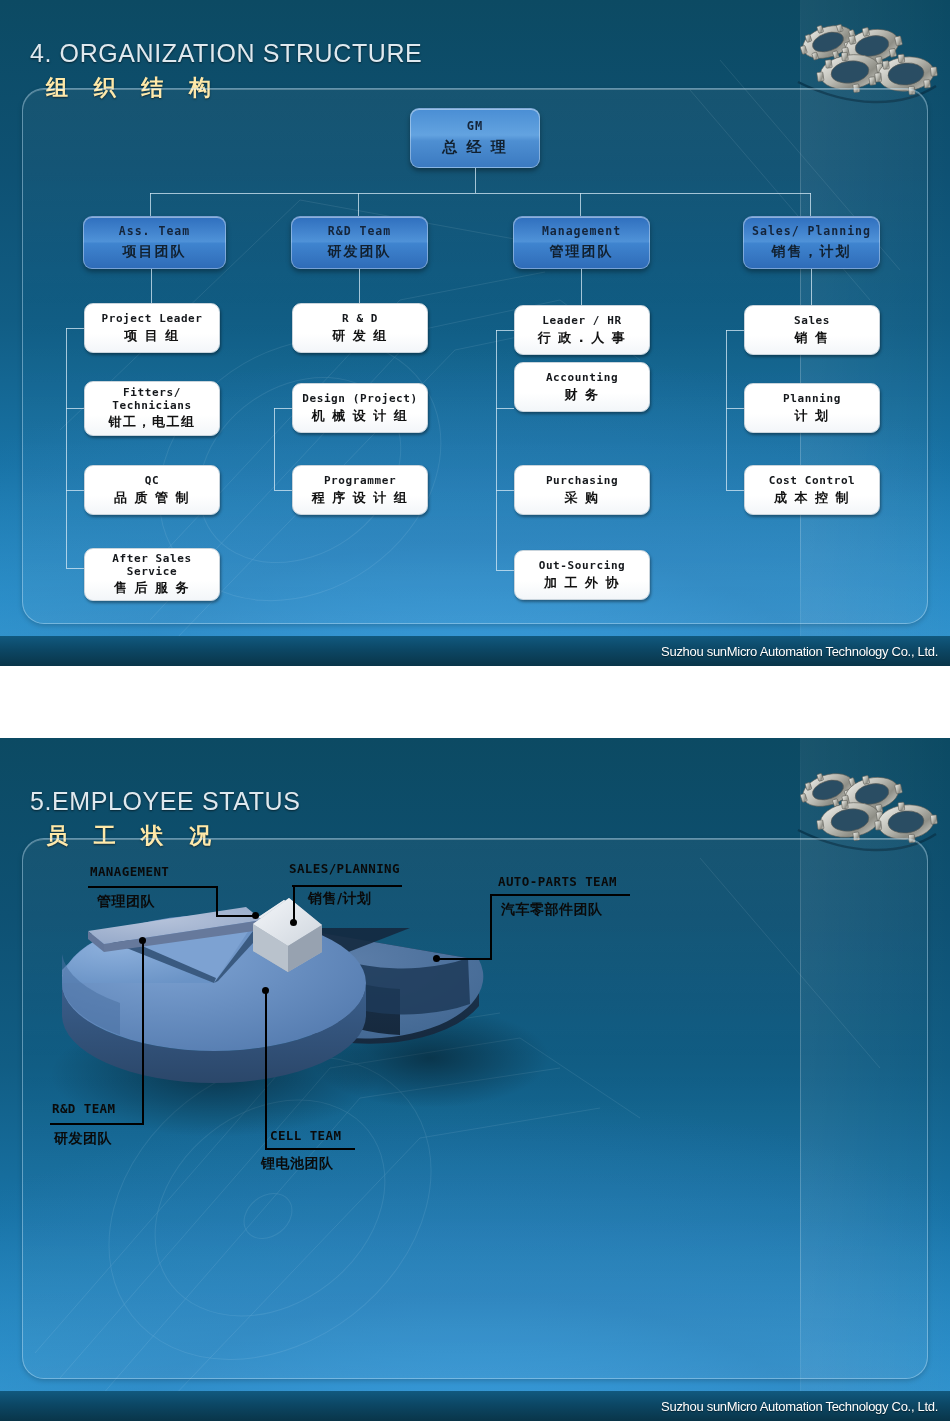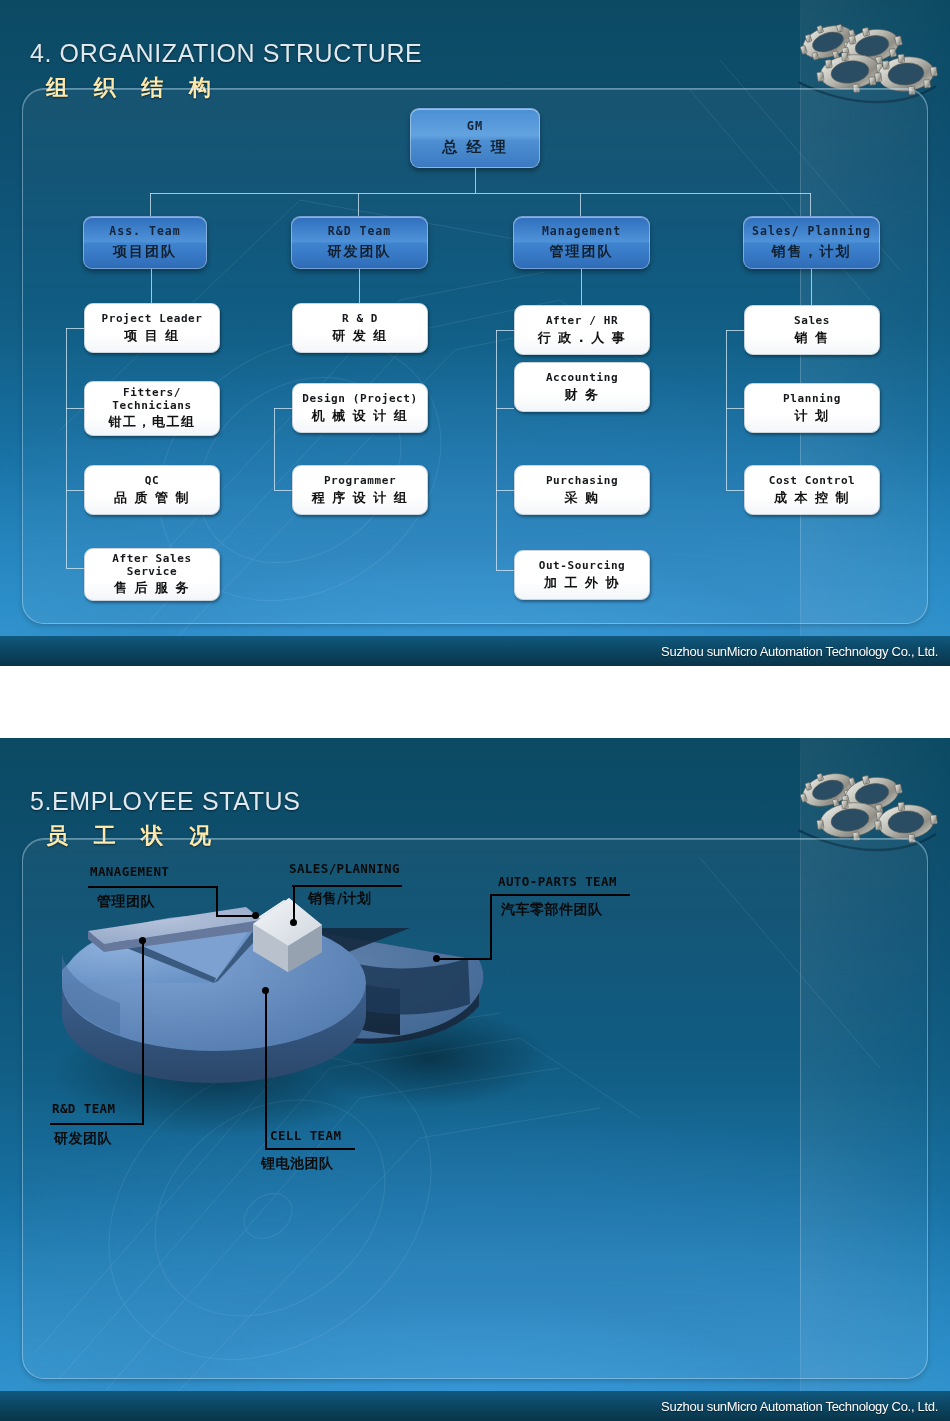--- a/index.html
+++ b/index.html
@@ -207,21 +207,21 @@
       </div>
 
       <div class="connector v" style="left:475px;top:168px;height:25px;"></div>
       <div class="connector h" style="left:150px;top:193px;width:661px;"></div>
 
       <div class="connector v" style="left:150px;top:193px;height:23px;"></div>
       <div class="connector v" style="left:358px;top:193px;height:23px;"></div>
       <div class="connector v" style="left:580px;top:193px;height:23px;"></div>
       <div class="connector v" style="left:810px;top:193px;height:23px;"></div>
 
-      <div class="node lvl1" style="left:83px;top:216px;width:124px;height:53px;">
+      <div class="node lvl1" style="left:83px;top:216px;width:143px;height:53px;">
         <span class="en">Ass. Team</span>
         <span class="cn">项目团队</span>
       </div>
       <div class="connector v" style="left:151px;top:269px;height:34px;"></div>
       <div class="connector v" style="left:66px;top:328px;height:240px;"></div>
       <div class="connector h" style="left:66px;top:328px;width:18px;"></div>
       <div class="connector h" style="left:66px;top:408px;width:18px;"></div>
       <div class="connector h" style="left:66px;top:490px;width:18px;"></div>
       <div class="connector h" style="left:66px;top:568px;width:18px;"></div>
 
@@ -271,21 +271,21 @@
         <span class="cn">管理团队</span>
       </div>
       <div class="connector v" style="left:581px;top:269px;height:36px;"></div>
       <div class="connector v" style="left:496px;top:330px;height:240px;"></div>
       <div class="connector h" style="left:496px;top:330px;width:18px;"></div>
       <div class="connector h" style="left:496px;top:408px;width:18px;"></div>
       <div class="connector h" style="left:496px;top:490px;width:18px;"></div>
       <div class="connector h" style="left:496px;top:570px;width:18px;"></div>
 
       <div class="node leaf" style="left:514px;top:305px;width:136px;height:50px;">
-        <span class="en">After / HR</span>
+        <span class="en">Leader / HR</span>
         <span class="cn">行 政 . 人 事</span>
       </div>
       <div class="node leaf" style="left:514px;top:362px;width:136px;height:50px;">
         <span class="en">Accounting</span>
         <span class="cn">财 务</span>
       </div>
       <div class="node leaf" style="left:514px;top:550px;width:136px;height:50px;">
         <span class="en">Out-Sourcing</span>
         <span class="cn">加 工 外 协</span>
       </div>

